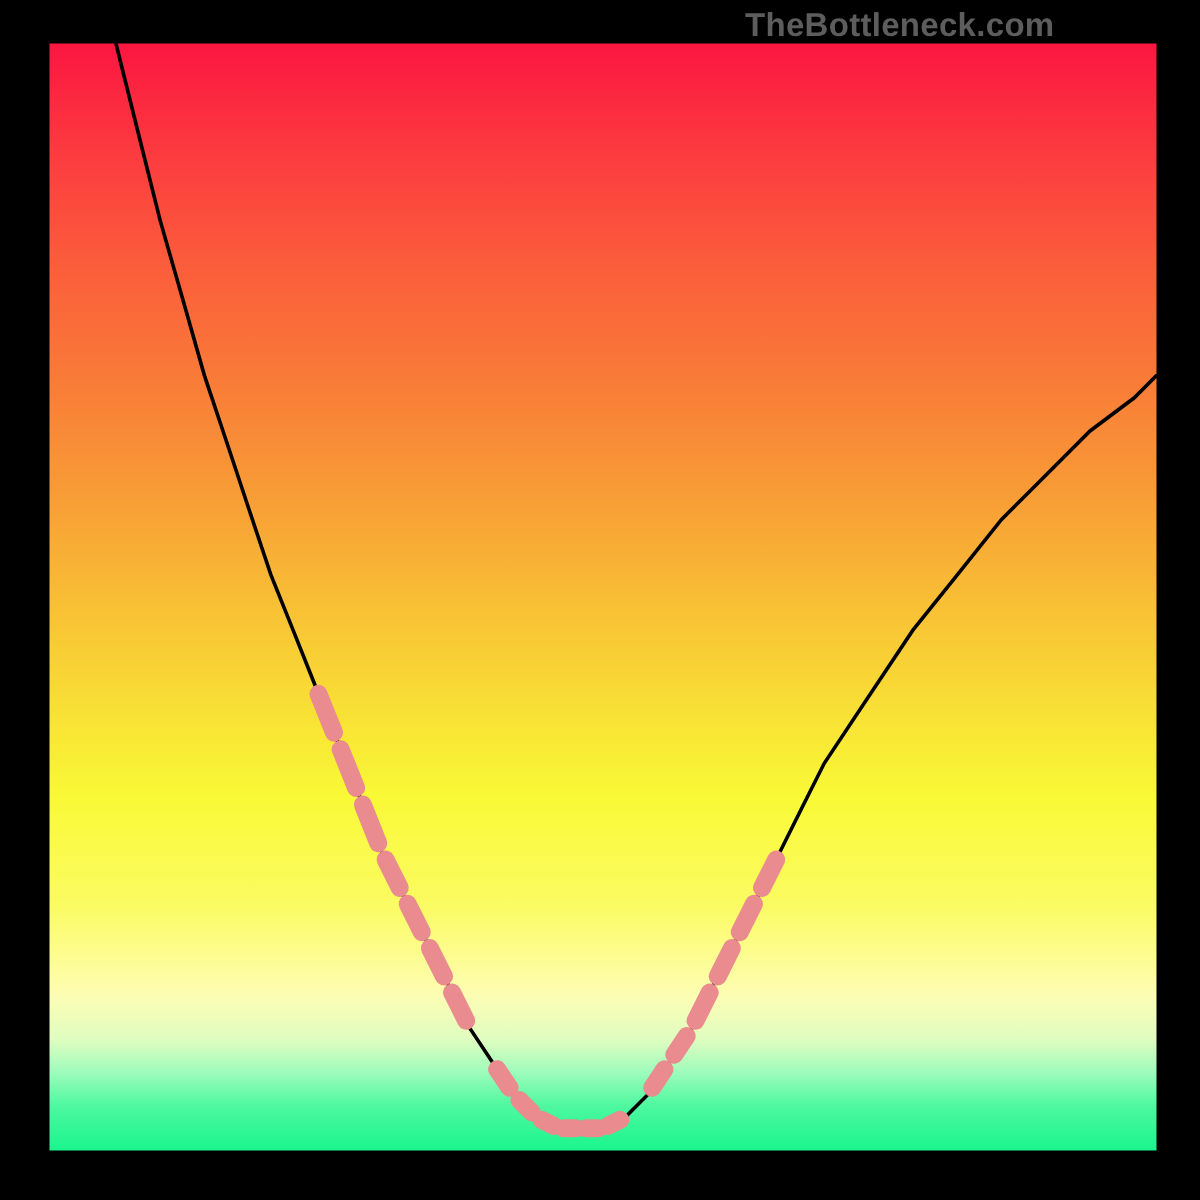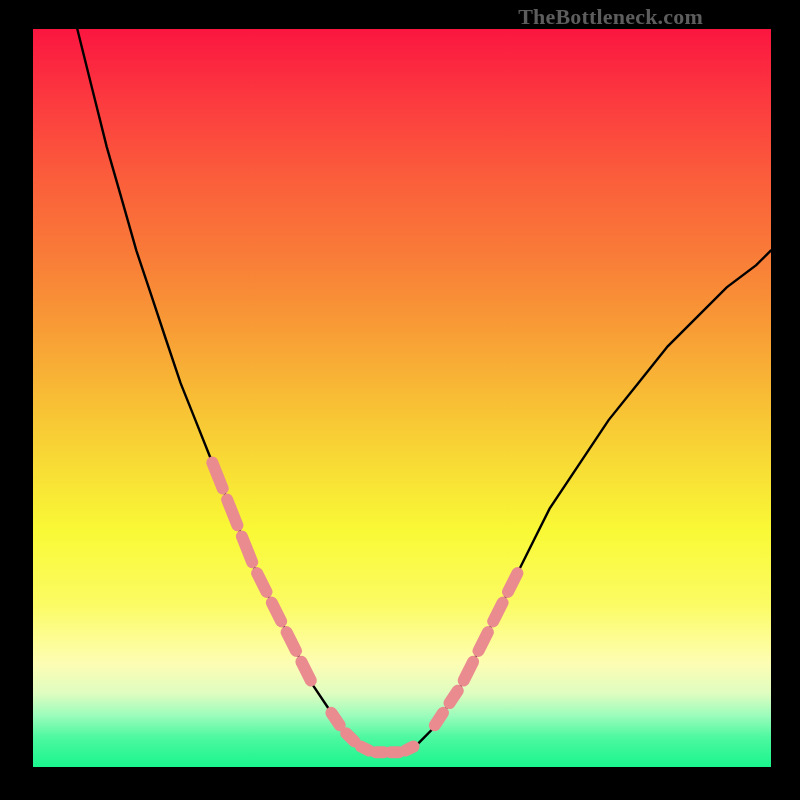--- a/index.html
+++ b/index.html
@@ -9,21 +9,20 @@
     height: 800px;
     background: #000;
     font-family: Arial, Helvetica, sans-serif;
     overflow: hidden;
   }
   .frame {
     position: relative;
     width: 711px;
     height: 800px;
     background: #000;
-    font-family: Liberation Serif, serif;
   }
   .watermark {
     position: absolute;
     top: 4px;
     right: 8px;
     color: #5d5d5d;
     font-size: 22px;
     font-weight: 600;
     letter-spacing: 0.2px;
     z-index: 20;

